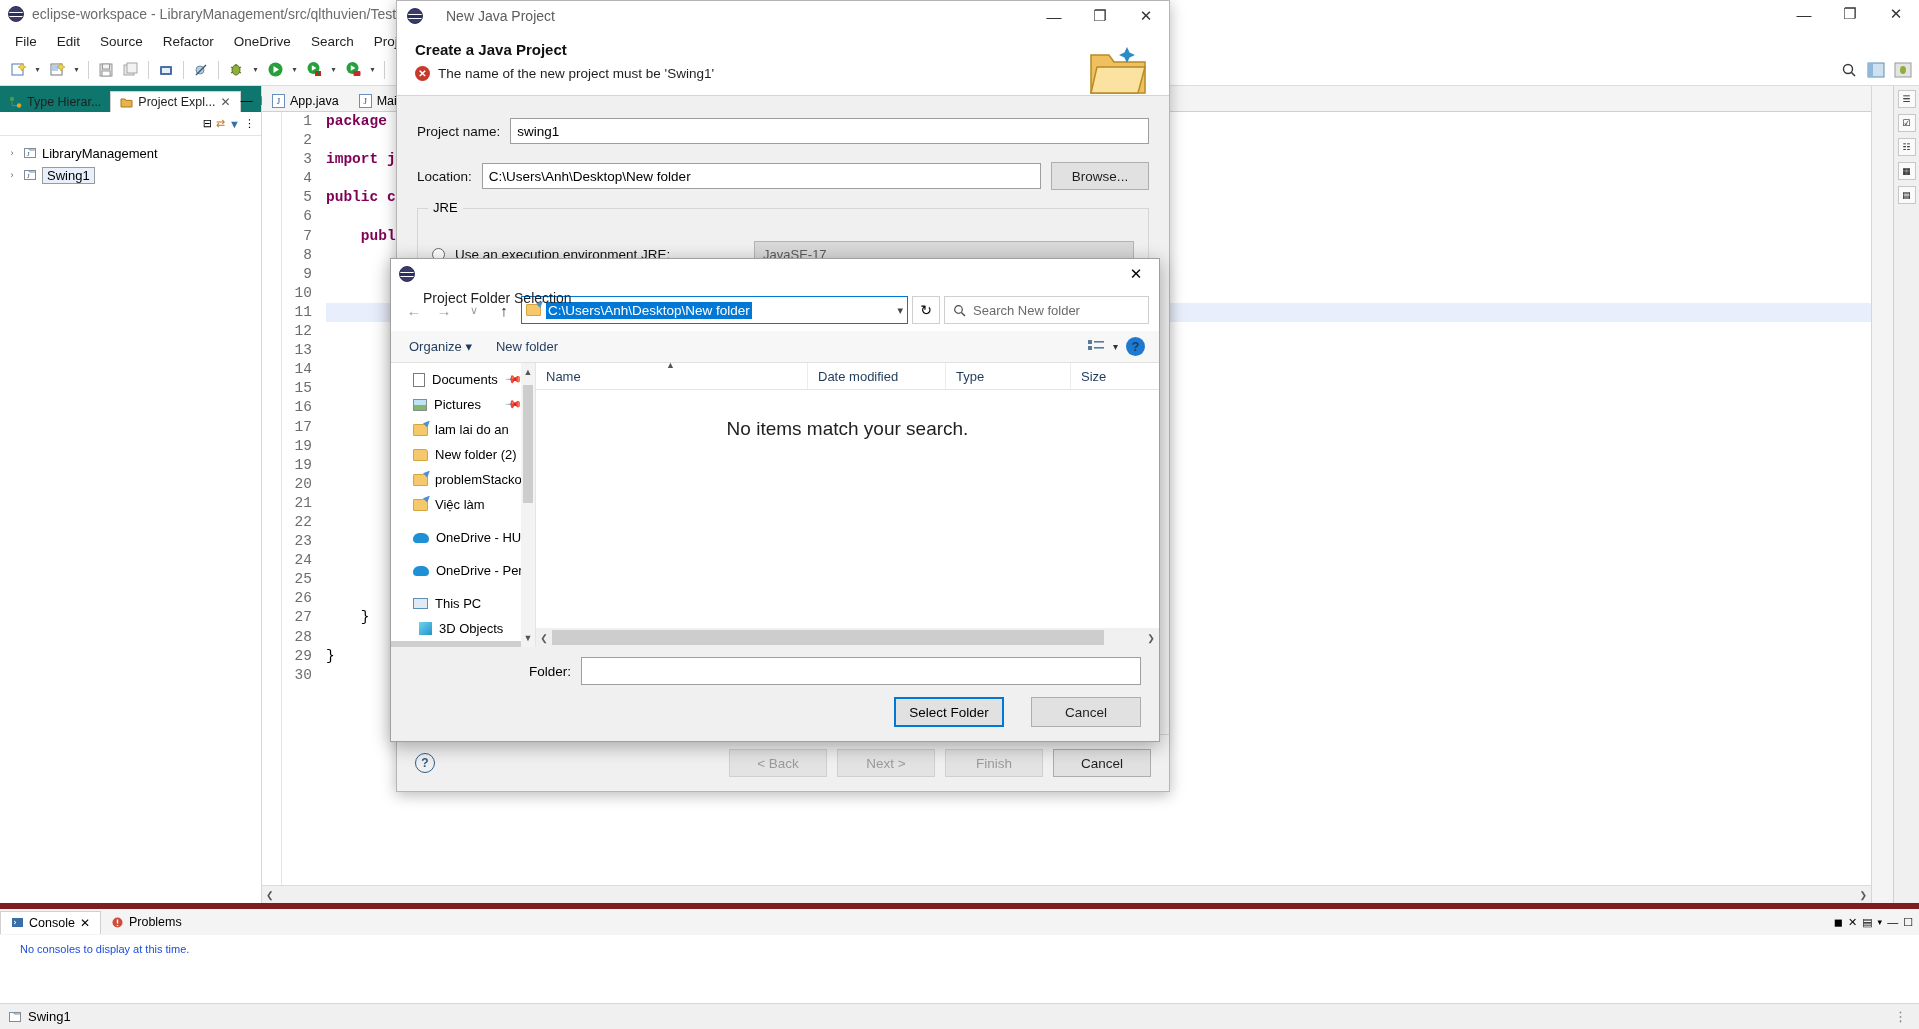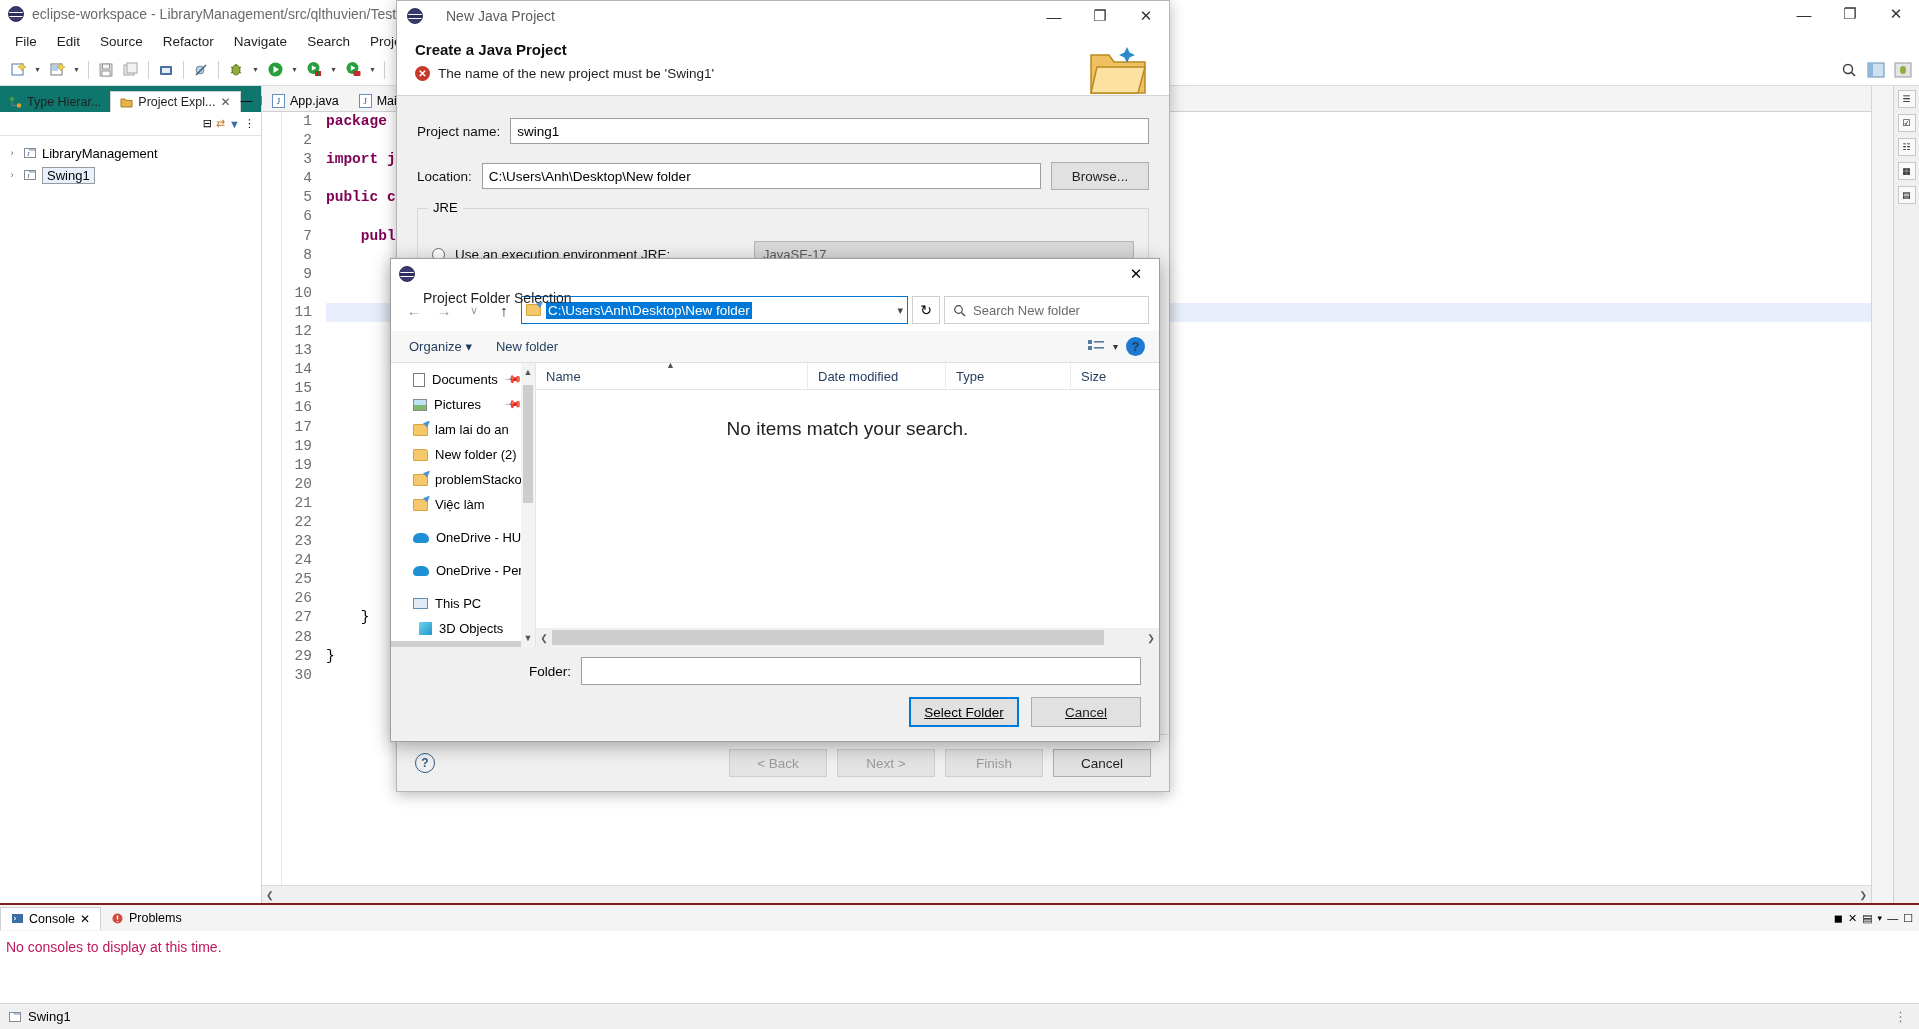--- a/index.html
+++ b/index.html
@@ -54,26 +54,26 @@
   .gutter div, .codelines div { height:19.1px; line-height:19.1px; white-space:pre;}
   .codelines { flex:1; padding-left:8px; position:relative;}
   .kw { color:#7f0055; font-weight:bold;}
   .cmt{ color:#3f7f5f;}
   .hl { background:#e8eefb; }
 
   .rightstrip { width:22px; background:#f4f4f4; border-left:1px solid #d6d6d6;}
   .farright { width:26px; background:#f0f0f0; border-left:1px solid #d0d0d0; display:flex; flex-direction:column; align-items:center; padding-top:4px; gap:6px;}
   .farright div { width:18px;height:18px;border:1px solid #c7c7c7;background:#fafafa;font-size:9px;display:flex;align-items:center;justify-content:center;}
 
-  .console { height:100px; border-top:2px solid #7f1d1d; background:#ffffff; }
+  .console { height:100px; border-top:6px solid #7f1d1d; background:#ffffff; }
   .ctabs { height:26px; display:flex; align-items:center; background:#f4f4f4; position:relative;}
   .ctab { display:flex;align-items:center;gap:5px;padding:4px 10px;font-size:12.5px;}
   .ctab.active { background:#ffffff;border:1px solid #d0d0d0;border-bottom:none;}
   .ctools { position:absolute; right:6px; display:flex; gap:5px; align-items:center;}
-  .cbody { padding:8px 6px; font-size:14px; color:#be185d; }
+  .cbody { padding:8px 20px; font-size:11px; color:#1d4ed8; }
 
   .statusbar { height:26px; background:#f0f0f0; border-top:1px solid #d8d8d8; display:flex; align-items:center; gap:6px; padding-left:8px; font-size:13px; position:relative;}
 
   
   #njp { position:absolute; left:396px; top:0px; width:774px; height:792px;
          background:#f0f0f0; border:1px solid #b5b5b5; box-shadow:0 3px 14px rgba(0,0,0,.28); display:flex; flex-direction:column; }
   .njp-title { height:30px; background:#ffffff; display:flex; align-items:center; position:relative;gap:15px;}
   .njp-title .title-ico { margin-left:10px; }
   .njp-title .t { font-size:14px; color:#5d5d5d; }
   .njp-wc { position:absolute; right:0;top:0;height:30px;display:flex;}
@@ -128,21 +128,21 @@
   .sbar { position:absolute; right:0; top:0; width:14px; height:100%; background:#f3f3f3; display:flex; flex-direction:column; align-items:center; justify-content:space-between; font-size:9px; color:#555;}
   .sbar .thumb { position:absolute; top:22px; width:10px; height:118px; background:#cdcdcd;}
   .pfs-list { flex:1; display:flex; flex-direction:column; min-width:0;}
   .colhead { height:27px; display:flex; align-items:center; border-bottom:1px solid #e4e4e4; font-size:13px; color:#1f3b5c; position:relative;}
   .colhead div { padding-left:10px; border-right:1px solid #ececec; height:100%; display:flex; align-items:center; }
   .emptymsg { flex:1; display:flex; justify-content:center; padding-top:28px; font-size:19px; color:#1f1f1f;}
   .hscroll { height:19px; background:#f0f0f0; display:flex; align-items:center; }
   .hscroll .arw { width:16px; text-align:center; font-size:9px; color:#5a5a5a;}
   .hthumb { height:15px; background:#cdcdcd; }
   .pfs-foot { background:#f0f0f0; padding:10px 18px 0 18px;}
-  .pfs-btns { display:flex; justify-content:flex-end; gap:12px; padding:12px 18px 14px 18px;text-decoration:underline;}
+  .pfs-btns { display:flex; justify-content:flex-end; gap:27px; padding:12px 18px 14px 18px;}
   .btn-primary { min-width:110px;height:30px;border:2px solid #0078d7;background:#e1e1e1;font-size:13.5px;
                  display:flex;align-items:center;justify-content:center;}
   .folderico { width:15px;height:12px;background:#f5c86b;border:1px solid #d5a640;border-radius:1px 3px 1px 1px; position:relative; flex:0 0 auto;}
   .folderico.tag:after { content:""; position:absolute; right:-3px; top:-4px; width:7px;height:7px;background:#4a90d9;
         clip-path:polygon(0 40%,100% 0,60% 100%);}
   .docico { width:12px;height:14px;background:#fff;border:1px solid #7a7a7a; flex:0 0 auto;}
   .picico { width:14px;height:12px;background:linear-gradient(#bfe3f5 50%, #7fb96e 50%);border:1px solid #8a8a8a;flex:0 0 auto;}
   .cloudico { width:16px;height:10px;background:#1e90d6;border-radius:7px 7px 4px 4px;flex:0 0 auto;}
   .pcico { width:15px;height:11px;background:#dfeaf5;border:1.5px solid #5f8fb5;flex:0 0 auto;}
   .cubeico { width:13px;height:13px;background:linear-gradient(135deg,#6fd3ef,#2196c9);flex:0 0 auto;}
@@ -160,21 +160,21 @@
       <div>❐</div>
       <div>✕</div>
     </div>
   </div>
 
   <div class="menubar">
     <span>File</span>
     <span>Edit</span>
     <span>Source</span>
     <span>Refactor</span>
-    <span>Navigate</span>
+    <span>OneDrive</span>
     <span>Search</span>
     <span>Project</span>
     <span>Run</span>
     <span>Window</span>
   </div>
 
   <div class="toolbar">
     <div class="tbtn">
       <svg width="17" height="17" viewBox="0 0 17 17">
           <rect x="2" y="3" width="11" height="11" fill="#fff" stroke="#4a7ab5"></rect>

